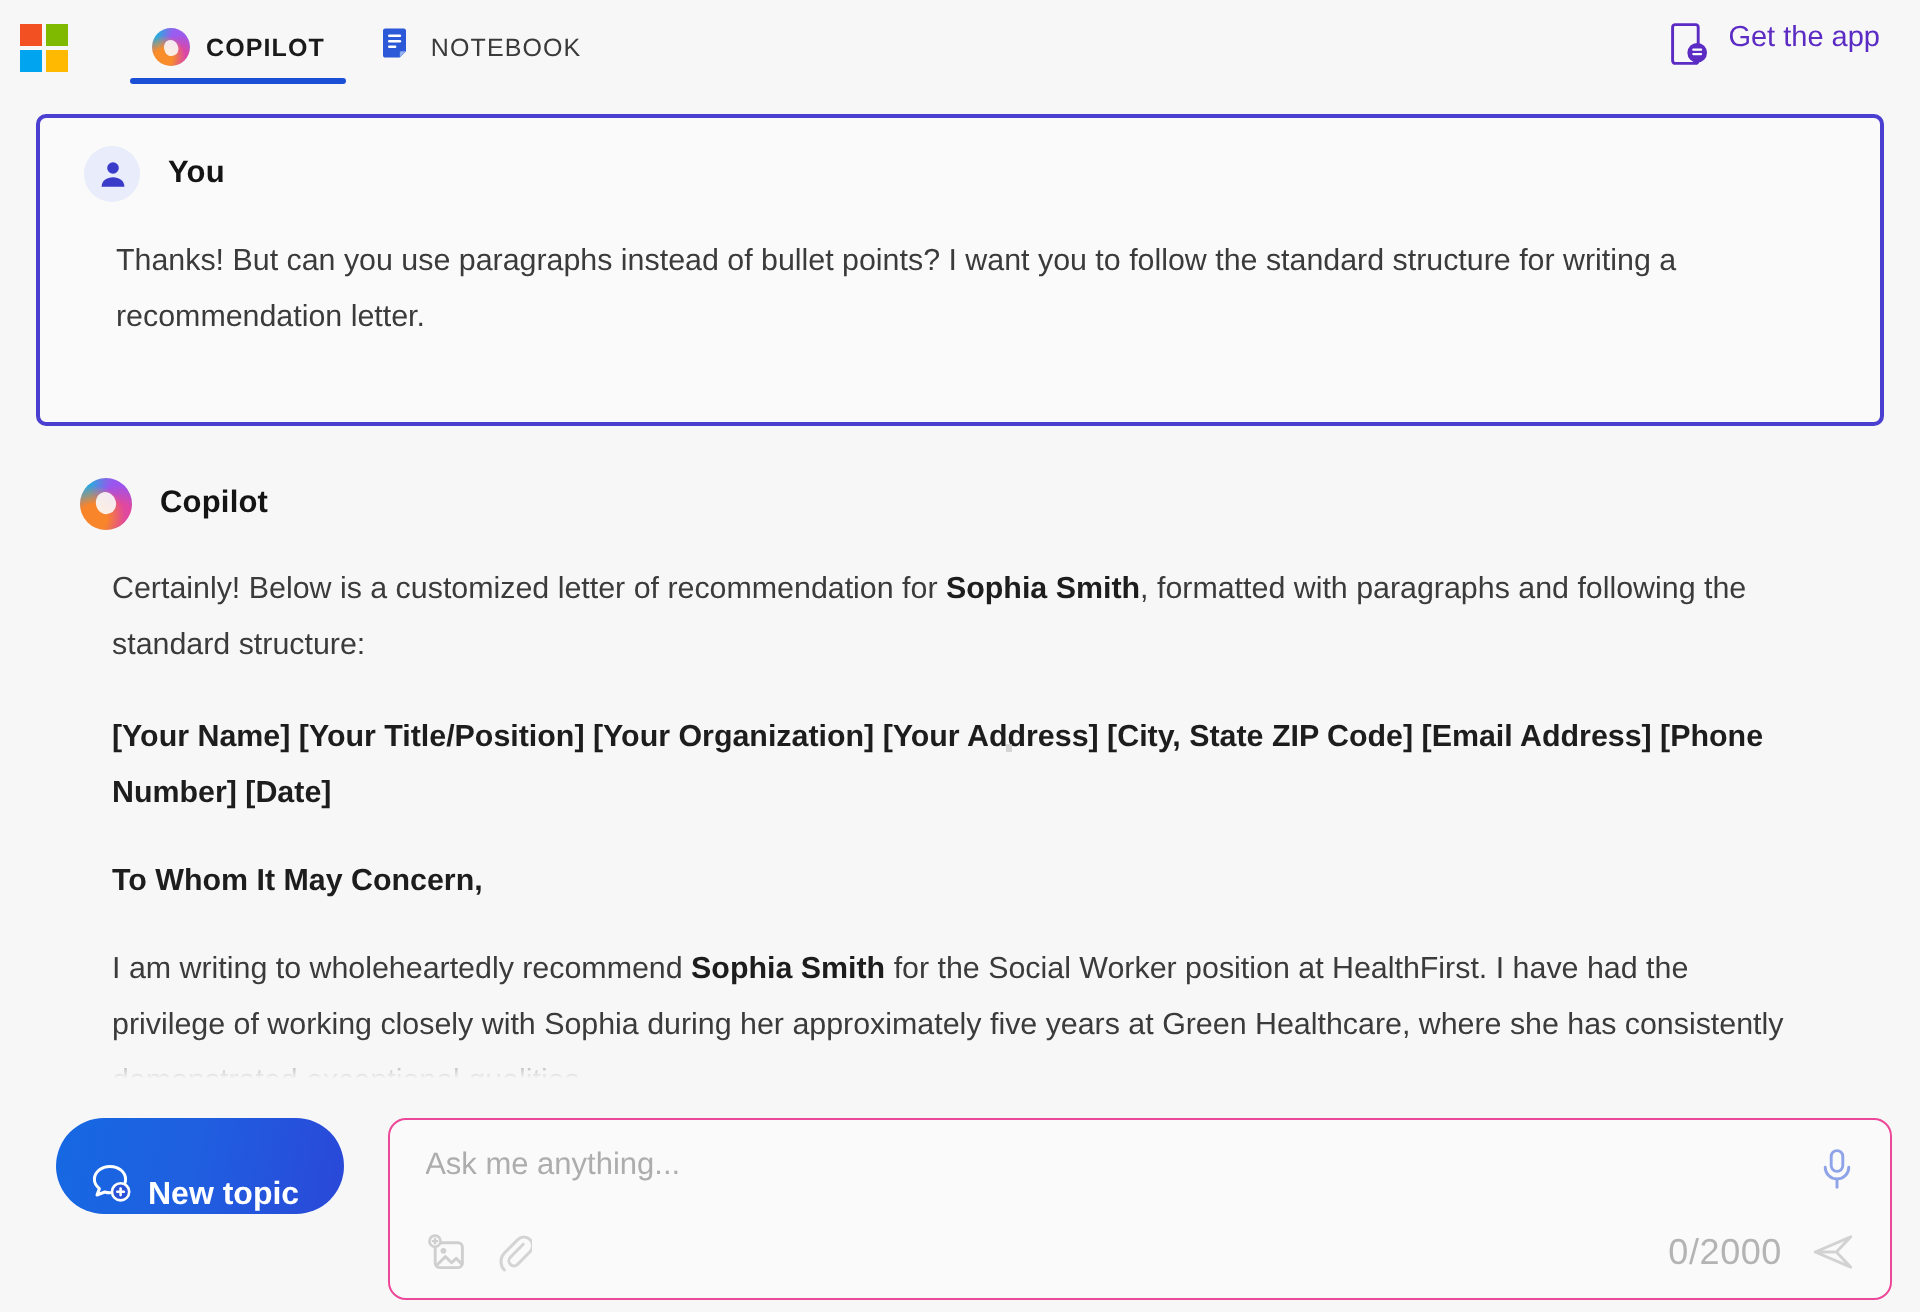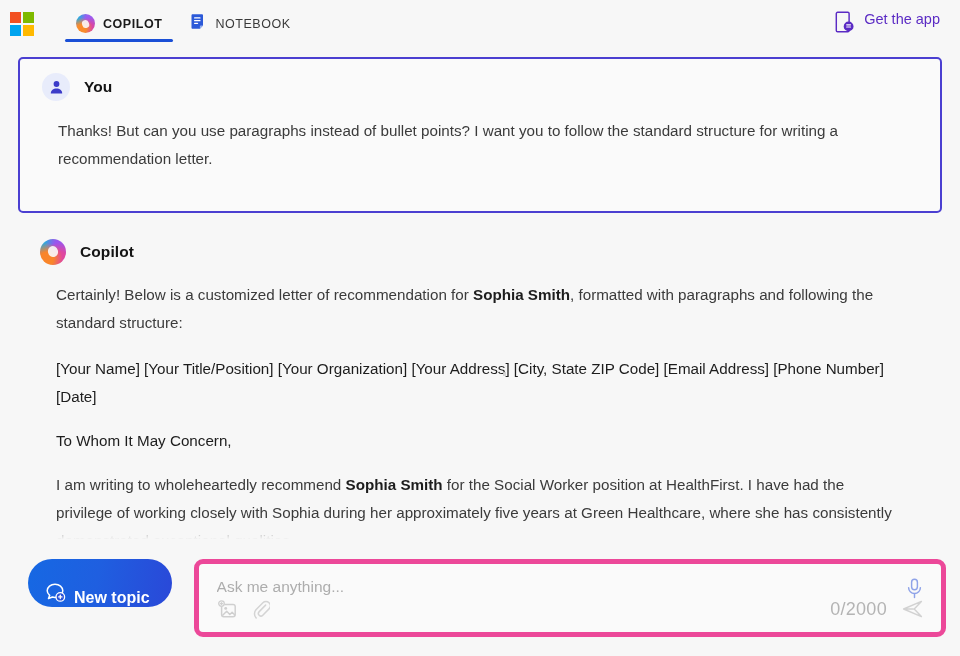--- a/index.html
+++ b/index.html
@@ -170,21 +170,21 @@
   .msg-body { font-size: 15.2px; line-height: 28px; color: #3b3b3b; }
   .msg-body p { margin: 16px; }
   .msg-body p + p { margin-top: 18px; }
   .msg-body strong { font-weight: 700; color: #1d1d1d; }
 
   .bot-block {
     margin-top: 26px;
     padding: 0 26px 0 22px;
   }
 
-  .letter-head { font-weight: 400; color: #1d1d1d; }
+  .letter-head { font-weight: 700; color: #1d1d1d; }
 
   .dot-artifact {
     position: absolute;
     left: 503px;
     top: 325px;
     width: 3px;
     height: 4px;
     background: #cfcfcf;
     opacity: .85;
   }
@@ -227,22 +227,22 @@
     font-weight: 700;
     font-family: "Liberation Sans", sans-serif;
     cursor: pointer;
     flex: 0 0 auto;
     white-space: nowrap;
   }
   .new-topic-icon { width: 21px; height: 21px; flex: 0 0 auto; }
 
   .input-shell {
     flex: 1 1 auto;
-    height: 78px;
-    border: 5px solid #ec4899;
+    height: 91px;
+    border: 1px solid #ec4899;
     border-radius: 9px;
     background: #fafafa;
     position: relative;
     padding: 12px 16px 8px 18px;
   }
 
   .input-text {
     font-size: 15.5px;
     color: #adadad;
     line-height: 22px;

